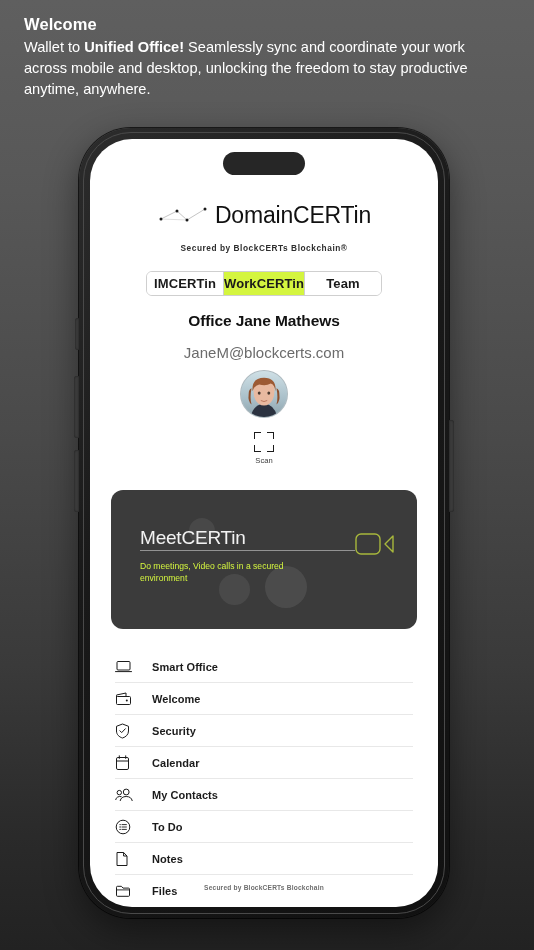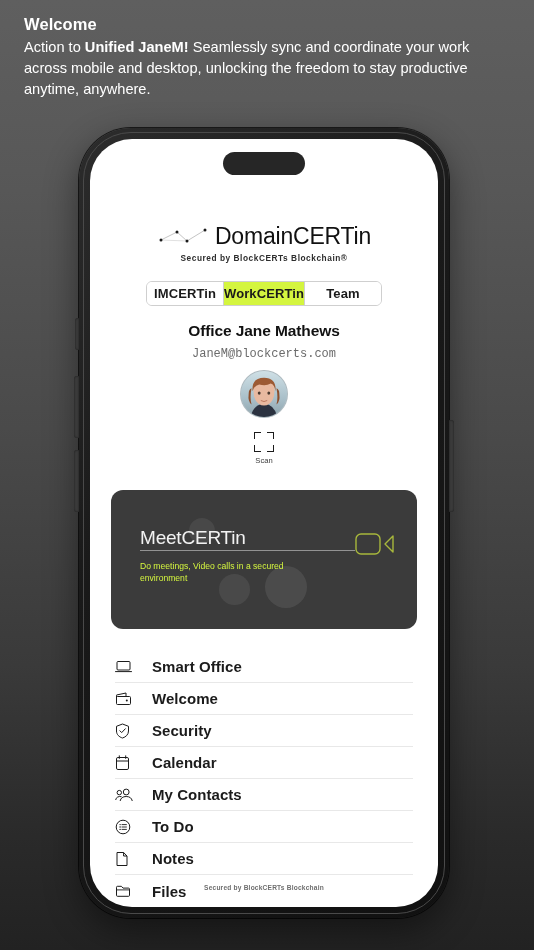--- a/index.html
+++ b/index.html
@@ -114,21 +114,21 @@
     font-size: 23px;
     color: #111111;
     letter-spacing: -0.2px;
     font-weight: 400;
     line-height: 1;
   }
   .logo-sub {
     font-size: 8.3px;
     color: #2d2d2d;
     letter-spacing: 0.55px;
-    margin-top: 5px;
+    margin-top: 16px;
     font-weight: 600;
   }
 
   
   .tabs {
     margin: 18px auto 0;
     width: 236px;
     height: 25px;
     border: 1px solid #cfcfcf;
     border-radius: 6px;
@@ -156,24 +156,23 @@
   .welcome-name {
     text-align: center;
     font-size: 15.5px;
     font-weight: bold;
     color: #111111;
     margin-top: 16px;
     letter-spacing: -0.1px;
   }
   .welcome-email {
     text-align: center;
-    font-size: 12px;
+    font-size: 15px;
     color: #6b6b6b;
-    margin-top: 7px;
-    font-family: Liberation Mono, monospace;
+    margin-top: 14px;
   }
 
   
   .avatar {
     width: 48px;
     height: 48px;
     border-radius: 50%;
     margin: 9px auto 0;
     overflow: hidden;
     background: #b9c6cc;
@@ -267,21 +266,21 @@
   .menu-item:last-child { border-bottom: none; }
   .menu-icon {
     width: 24px;
     min-width: 24px;
     display: flex;
     align-items: center;
     justify-content: flex-start;
     margin-right: 13px;
   }
   .menu-label {
-    font-size: 15px;
+    font-size: 11px;
     color: #1b1b1b;
     font-weight: 600;
     letter-spacing: 0.05px;
   }
 
   
   .screen-footer {
     position: absolute;
     left: 0;
     right: 0;
@@ -291,21 +290,21 @@
     color: #6e6e6e;
     letter-spacing: 0.2px;
     font-weight: 600;
   }
 </style>
 </head>
 <body>
 
 <div class="header">
   <div class="header-title">Welcome</div>
-  <div class="header-body"><span>Action to </span><b>Unified JaneM!</b><span> Seamlessly sync and coordinate your work across mobile and desktop, unlocking the freedom to stay productive anytime, anywhere.</span></div>
+  <div class="header-body"><span>Wallet to </span><b>Unified Office!</b><span> Seamlessly sync and coordinate your work across mobile and desktop, unlocking the freedom to stay productive anytime, anywhere.</span></div>
 </div>
 
 <div class="phone">
   <div class="phone-inner-ring"></div>
 
   <div class="btn-side btn-left-silent"></div>
   <div class="btn-side btn-left-vol-up"></div>
   <div class="btn-side btn-left-vol-dn"></div>
   <div class="btn-side btn-right-power"></div>
 

